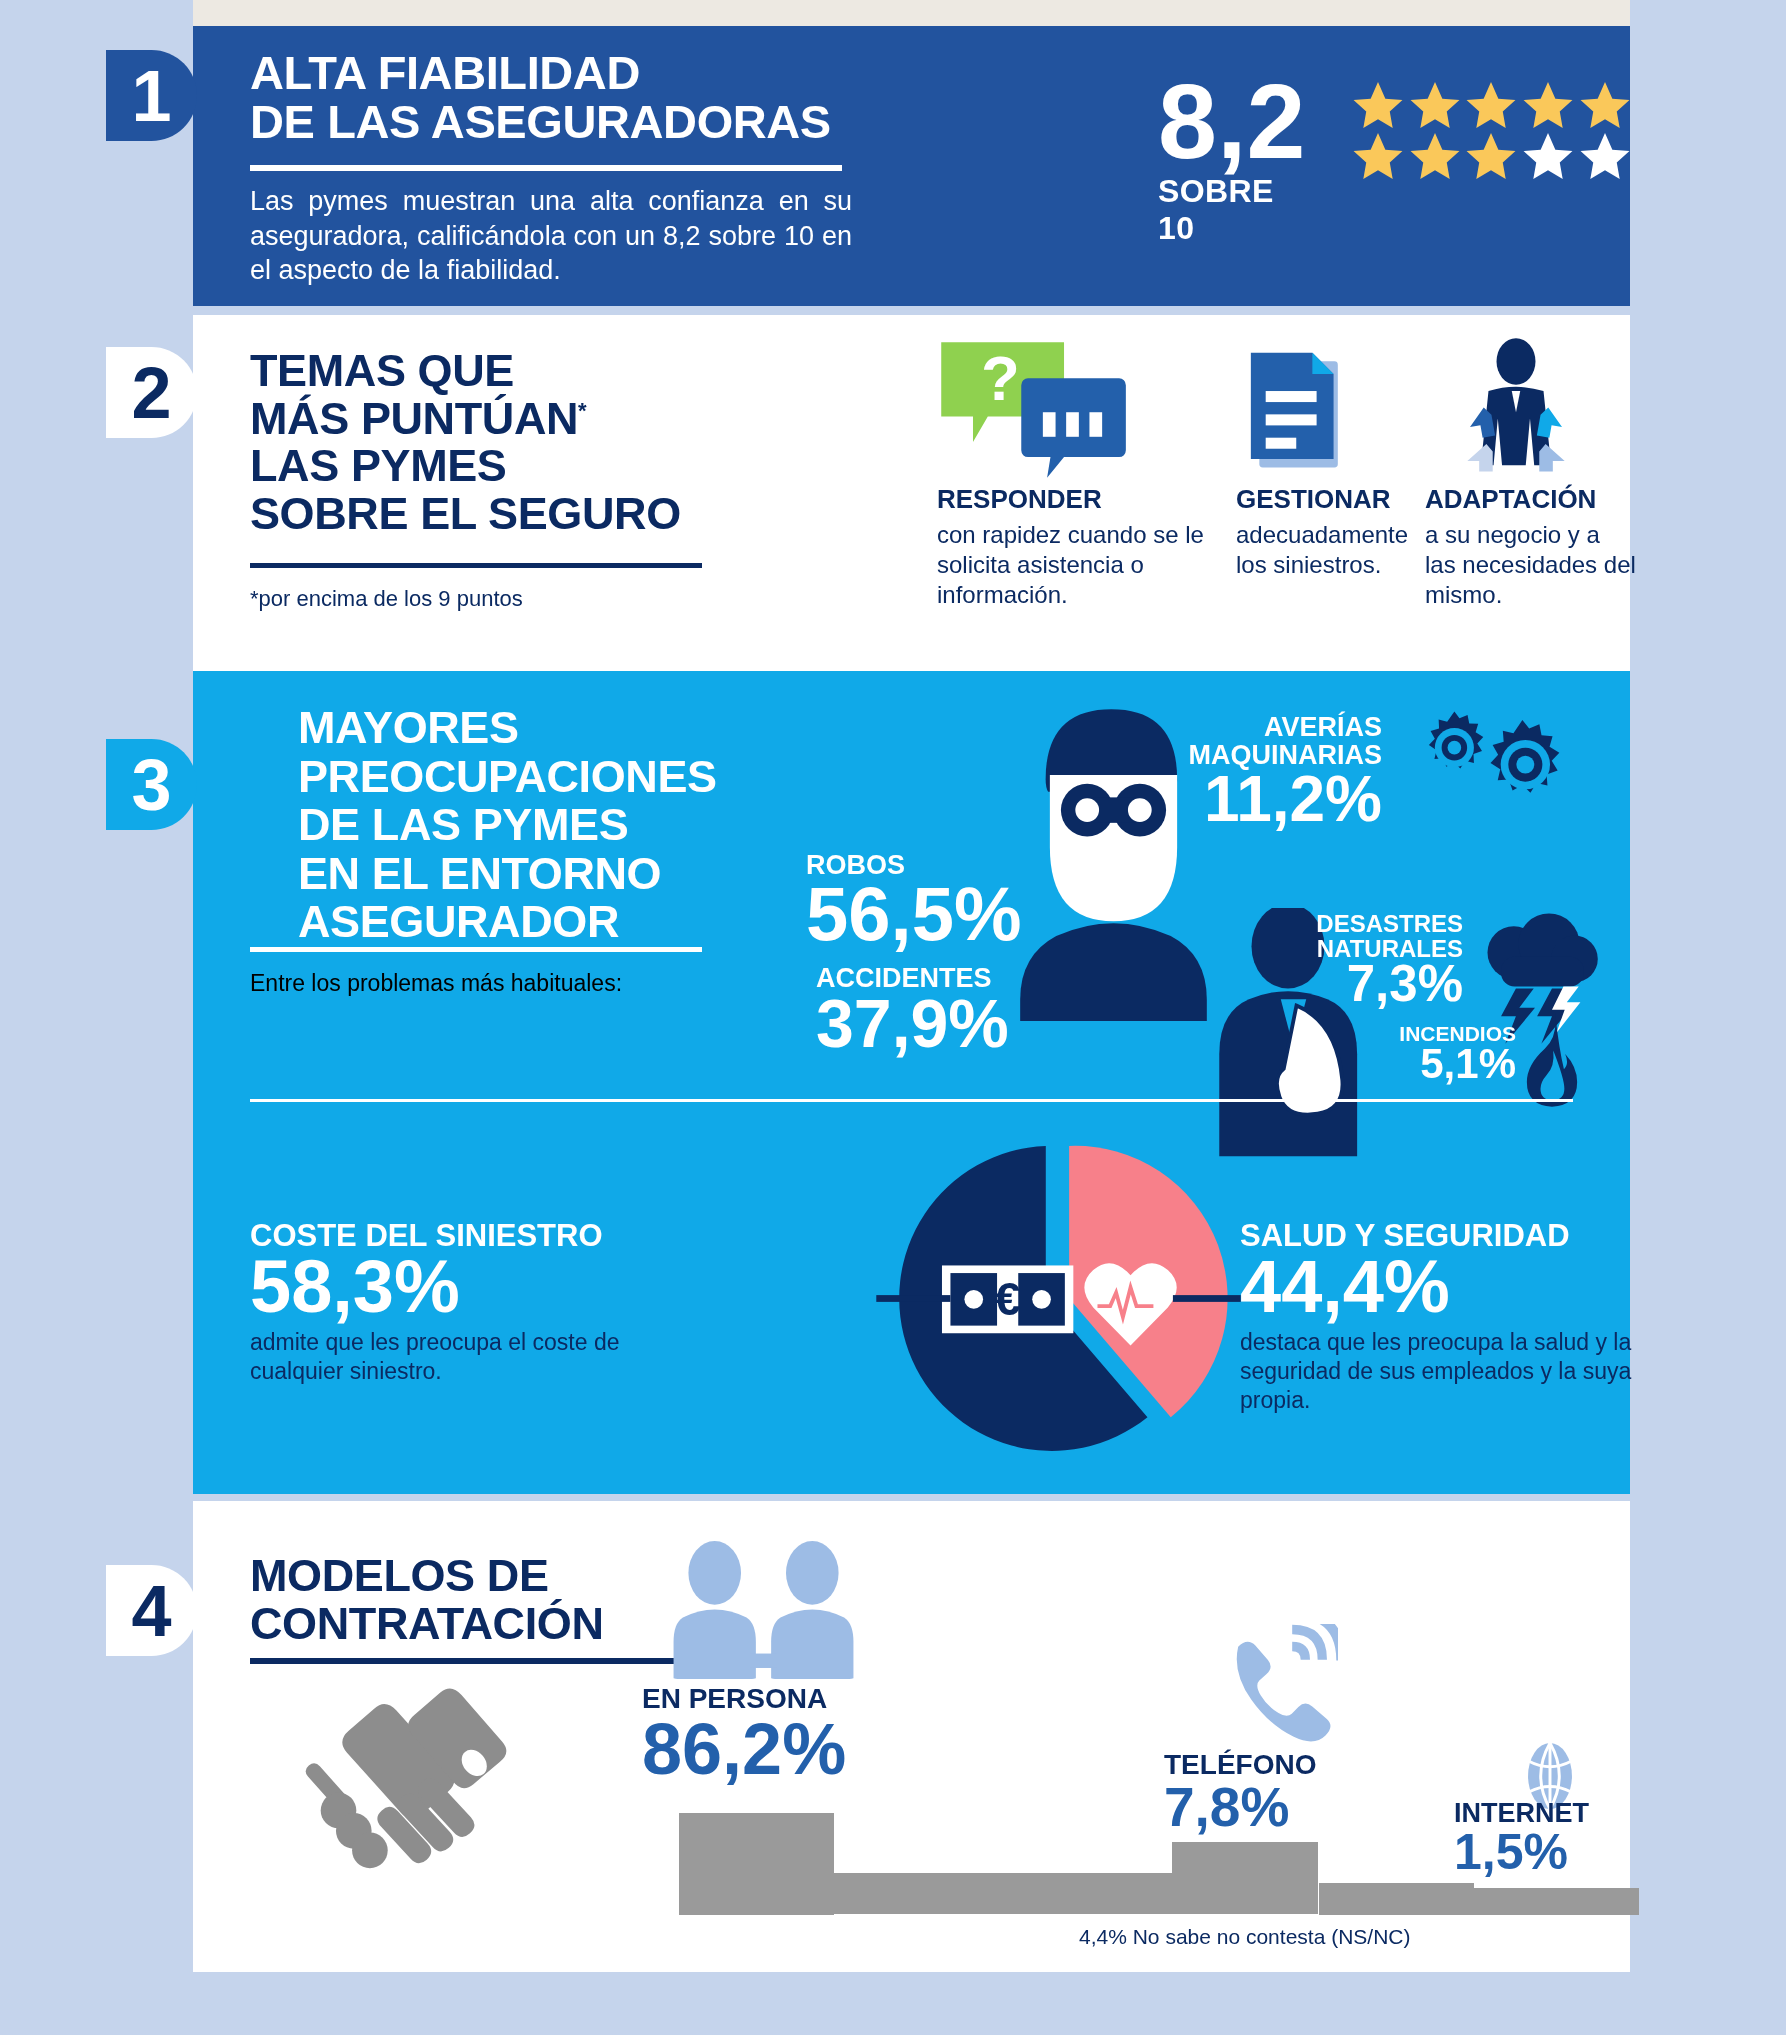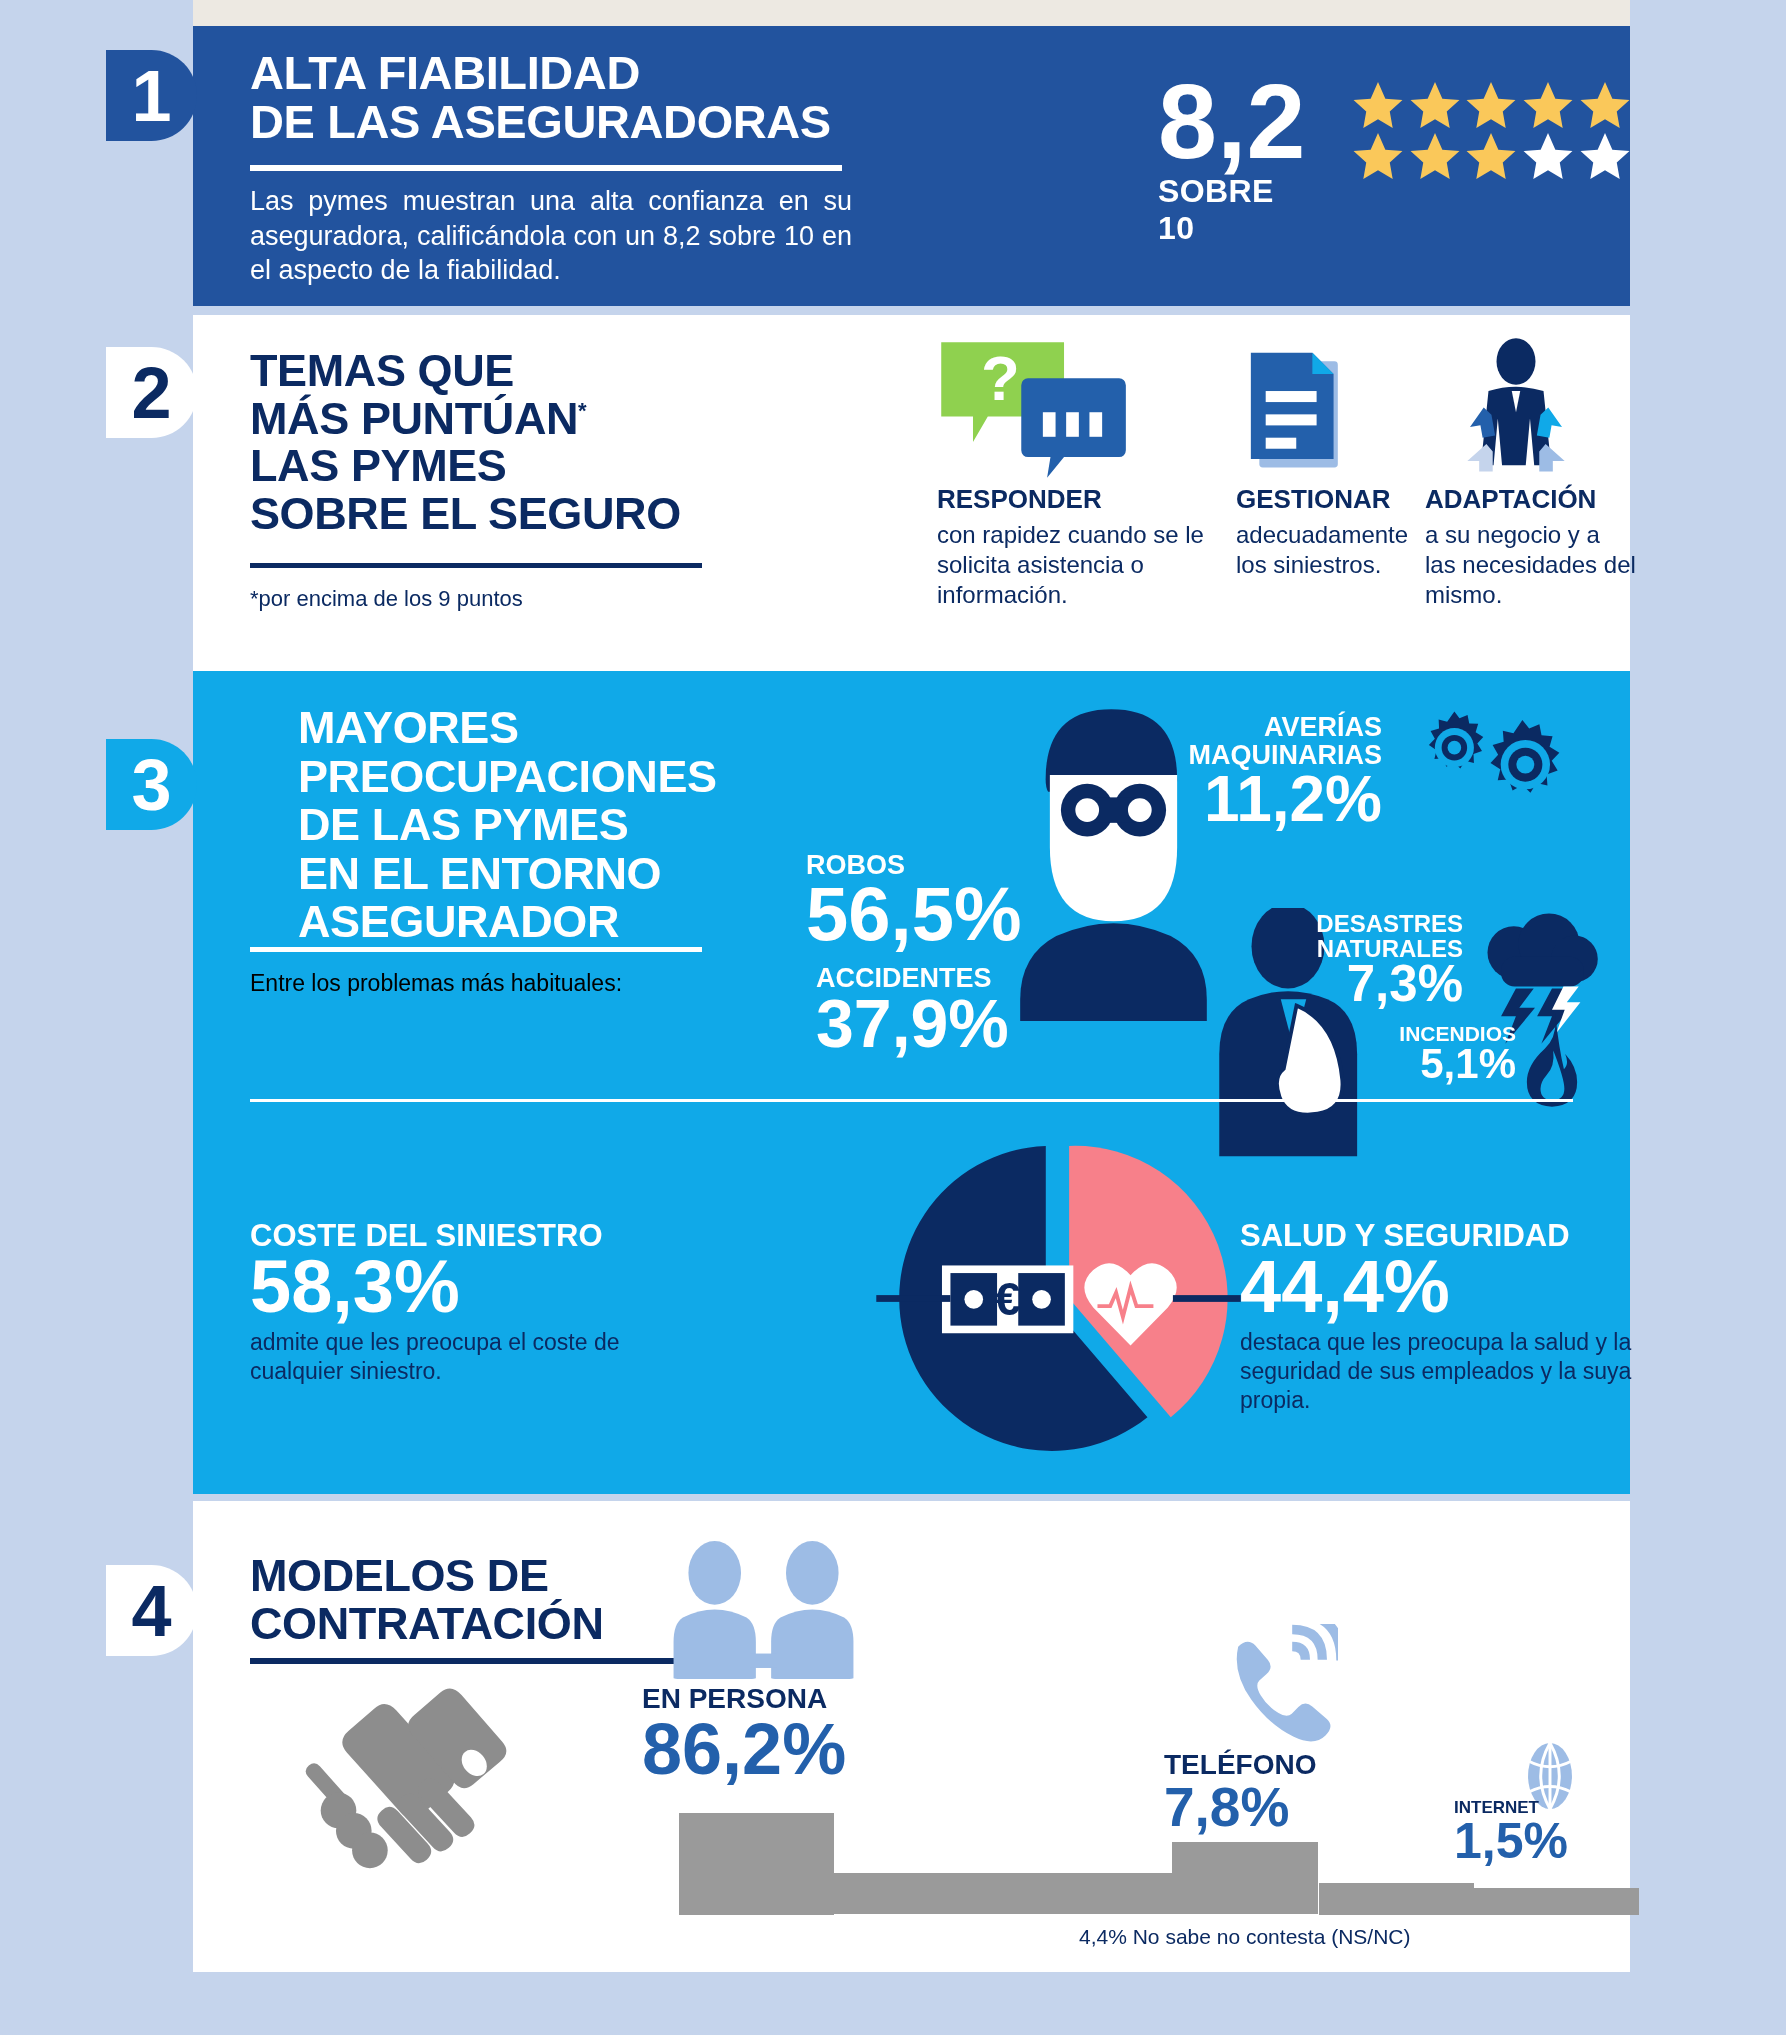--- a/index.html
+++ b/index.html
@@ -407,21 +407,21 @@
       <div class="lbl">EN PERSONA</div>
       <div class="val" style="font-size:72px;">86,2%</div>
     </div>
 
     <div class="barlabel" style="left:971px; top:248px;">
       <div class="lbl">TELÉFONO</div>
       <div class="val" style="font-size:55px;">7,8%</div>
     </div>
 
     <div class="barlabel" style="left:1261px; top:297px;">
-      <div class="lbl" style="font-size:17px;">INTERNET</div>
+      <div class="lbl" style="font-size:27px;text-align:right;">INTERNET</div>
       <div class="val" style="font-size:50px;">1,5%</div>
     </div>
 
     <div class="nsnc">4,4% No sabe no contesta (NS/NC)</div>
   </div>
 
 </div>
 
 
 </body></html>

